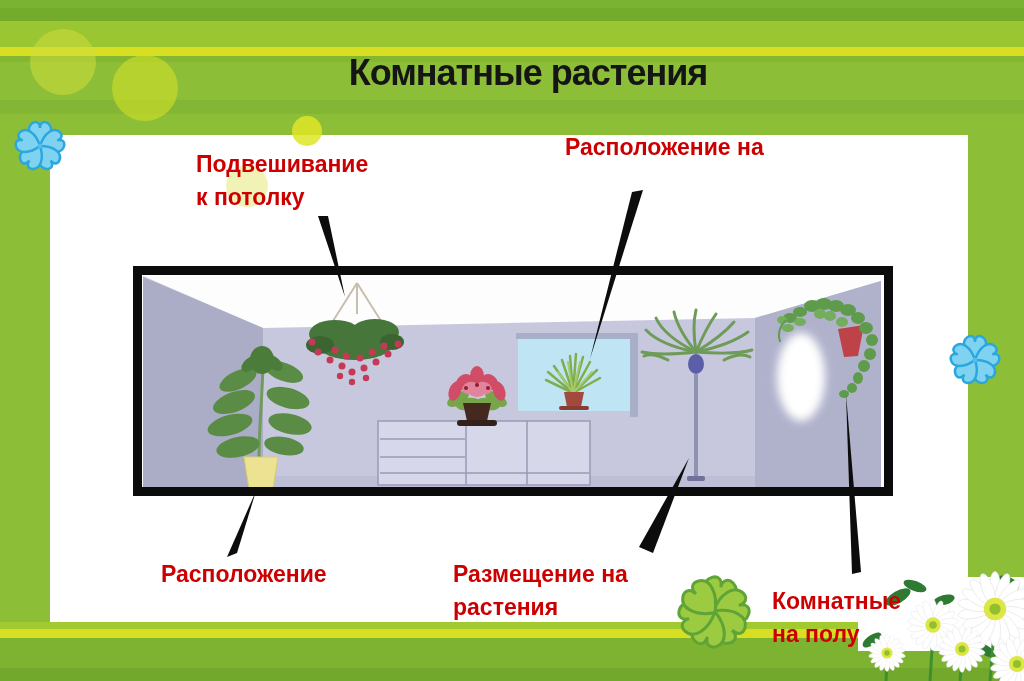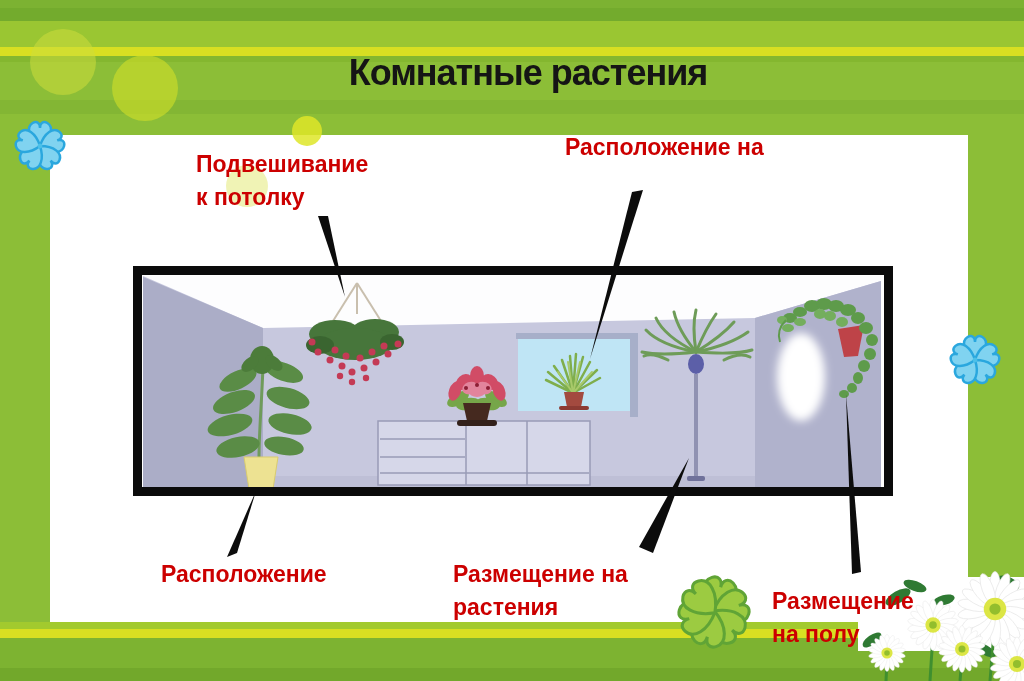--- a/index.html
+++ b/index.html
@@ -340,17 +340,17 @@
     <span>Расположение на</span>
   </div>
   <div class="lbl lbl-floor">
     <span>Расположение</span>
   </div>
   <div class="lbl lbl-stand">
     <span>Размещение на</span>
     <span>растения</span>
   </div>
   <div class="lbl lbl-wall">
-    <span>Размещение</span>
+    <span>Комнатные</span>
     <span>на полу</span>
   </div>
 
 </div>
 
 </body></html>

